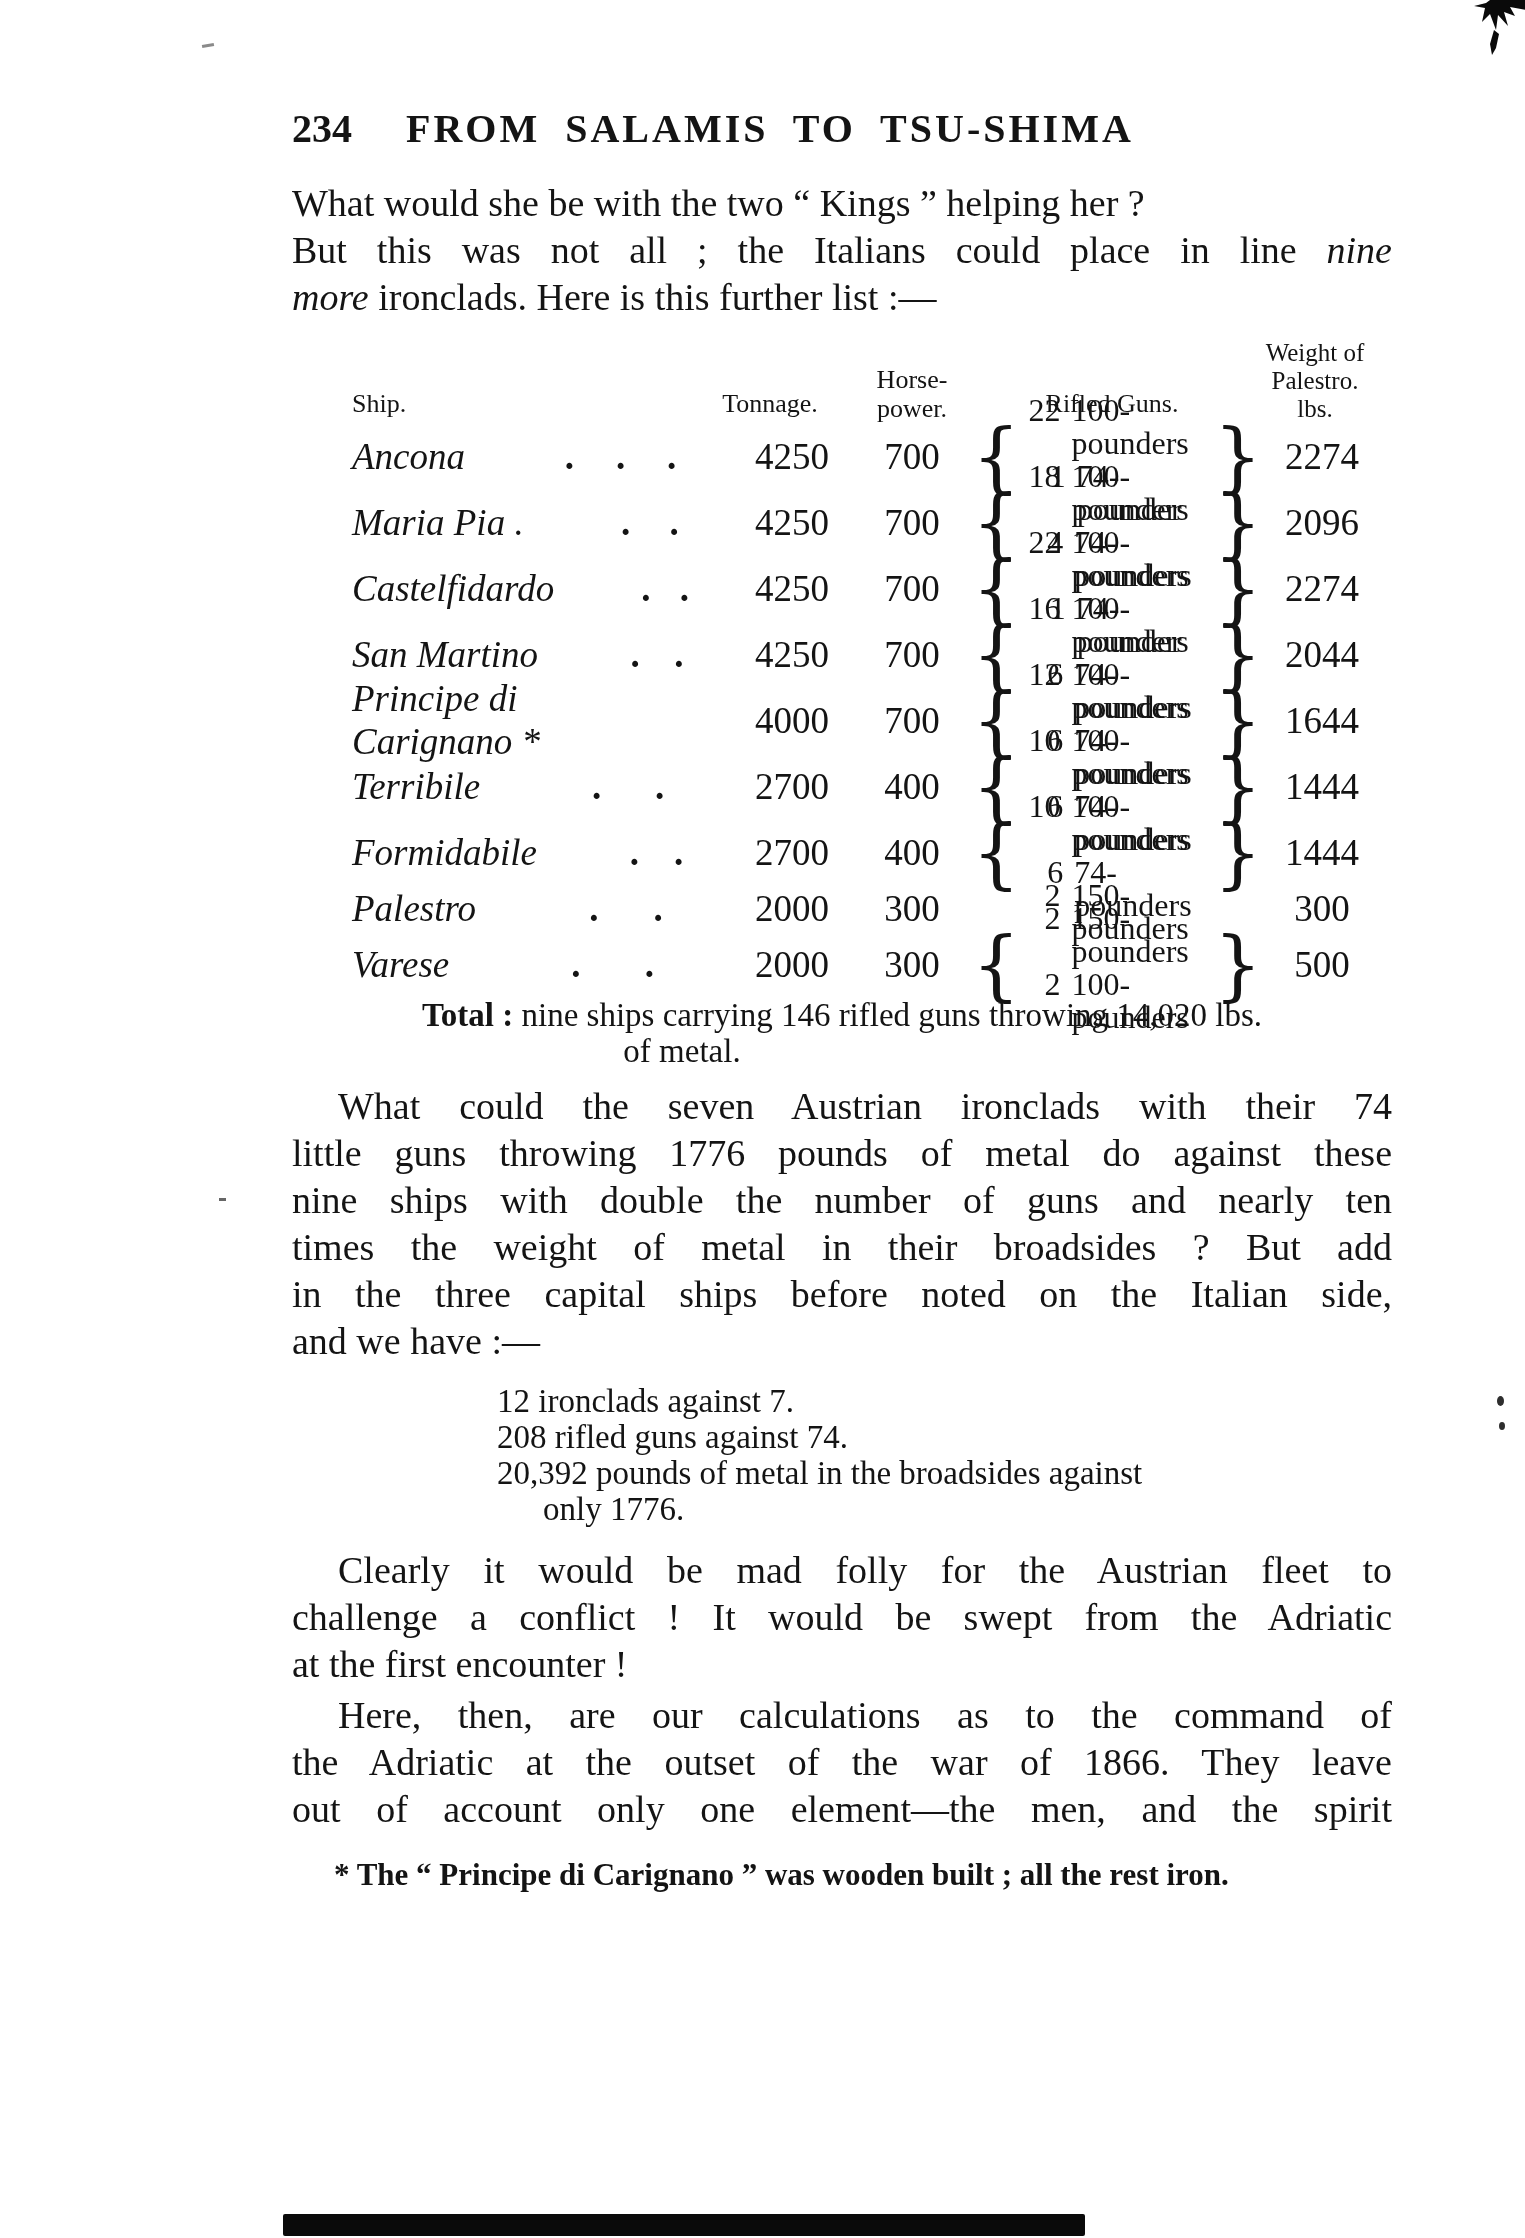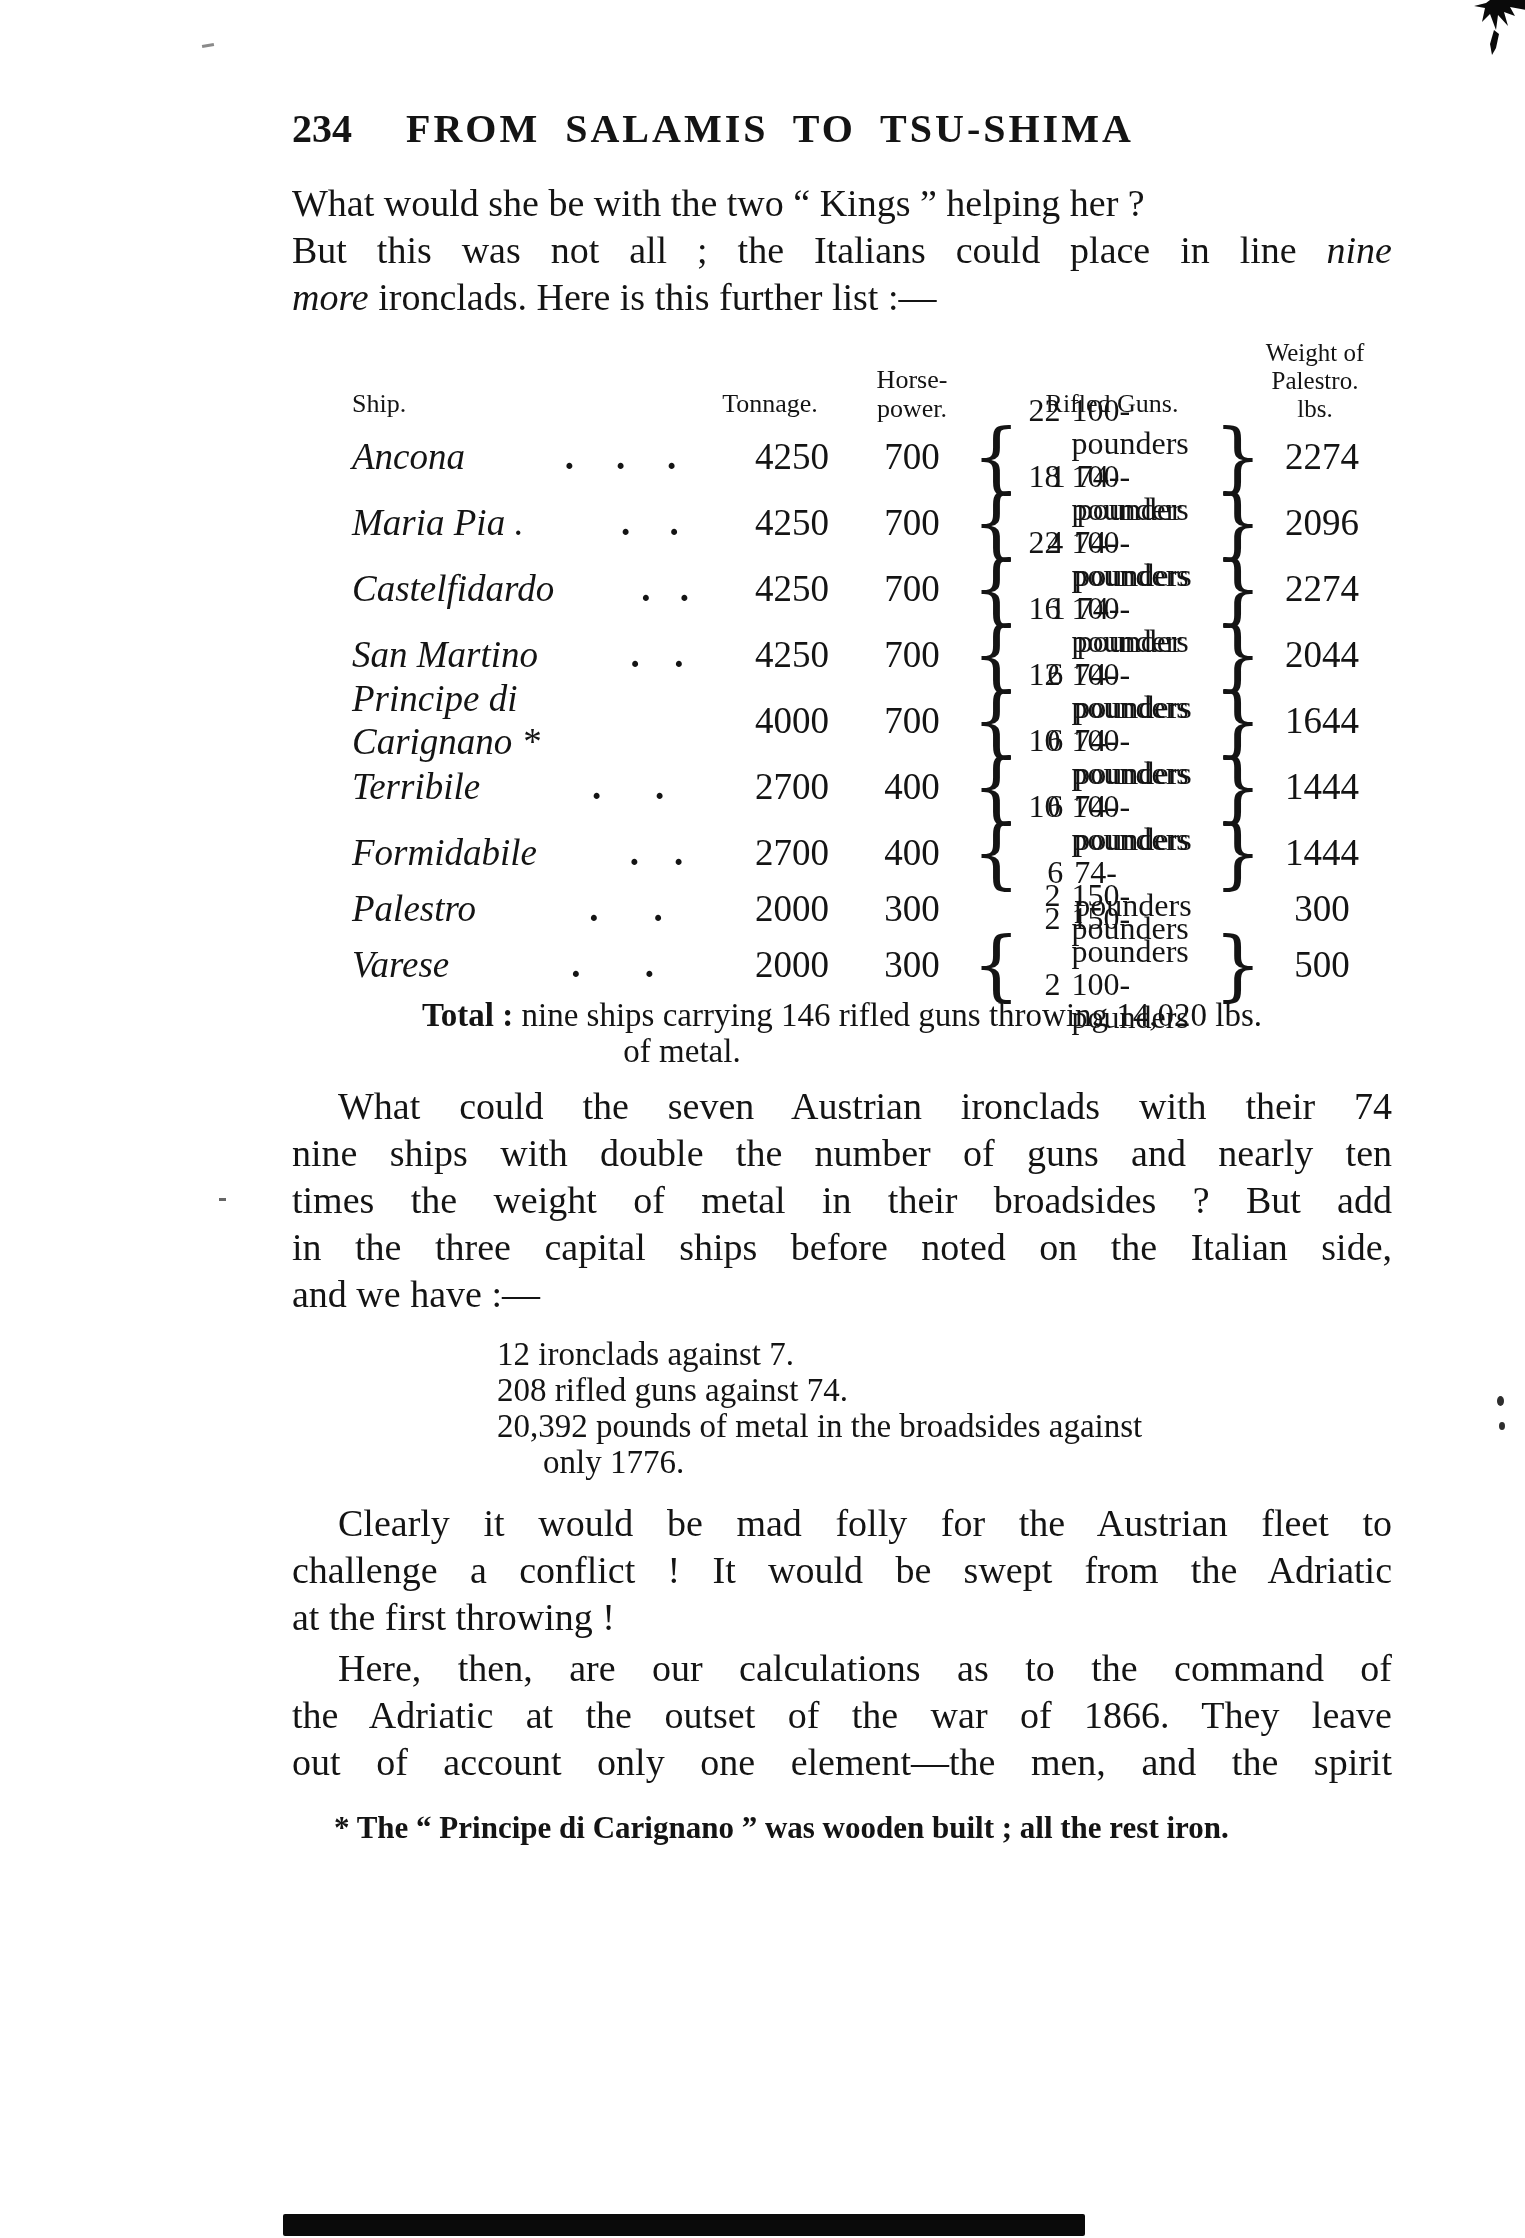--- a/index.html
+++ b/index.html
@@ -328,37 +328,38 @@
       </div>
   </div>
 
   <div class="total">
     <div><span class="t-label">Total :</span><span> nine ships carrying 146 rifled guns throwing 14,020 lbs.</span></div>
     <div class="t-line2">of metal.</div>
   </div>
 
   <div class="para p-austrian">
       <div class="line jl ind">What could the seven Austrian ironclads with their 74</div>
+      <div class="line jl">little guns throwing 1776 pounds of metal do against these</div>
       <div class="line jl">nine ships with double the number of guns and nearly ten</div>
       <div class="line jl">times the weight of metal in their broadsides ?  But add</div>
       <div class="line jl">in the three capital ships before noted on the Italian side,</div>
       <div class="line">and we have :—</div>
     </div>
 
   <div class="list">
       <div class="line">12 ironclads against 7.</div>
       <div class="line">208 rifled guns against 74.</div>
       <div class="line">20,392 pounds of metal in the broadsides against</div>
       <div class="line ind">only 1776.</div>
     </div>
 
   <div class="para p-folly">
       <div class="line jl ind">Clearly it would be mad folly for the Austrian fleet to</div>
       <div class="line jl">challenge a conflict !   It would be swept from the Adriatic</div>
-      <div class="line">at the first throwing !</div>
+      <div class="line">at the first encounter !</div>
     </div>
 
   <div class="para p-calc">
       <div class="line jl ind">Here, then, are our calculations as to the command of</div>
       <div class="line jl">the Adriatic at the outset of the war of 1866.   They leave</div>
       <div class="line jl">out of account only one element—the men, and the spirit</div>
     </div>
 
   <div class="footnote">* The “ Principe di Carignano ” was wooden built ;  all the rest iron.</div>
 

